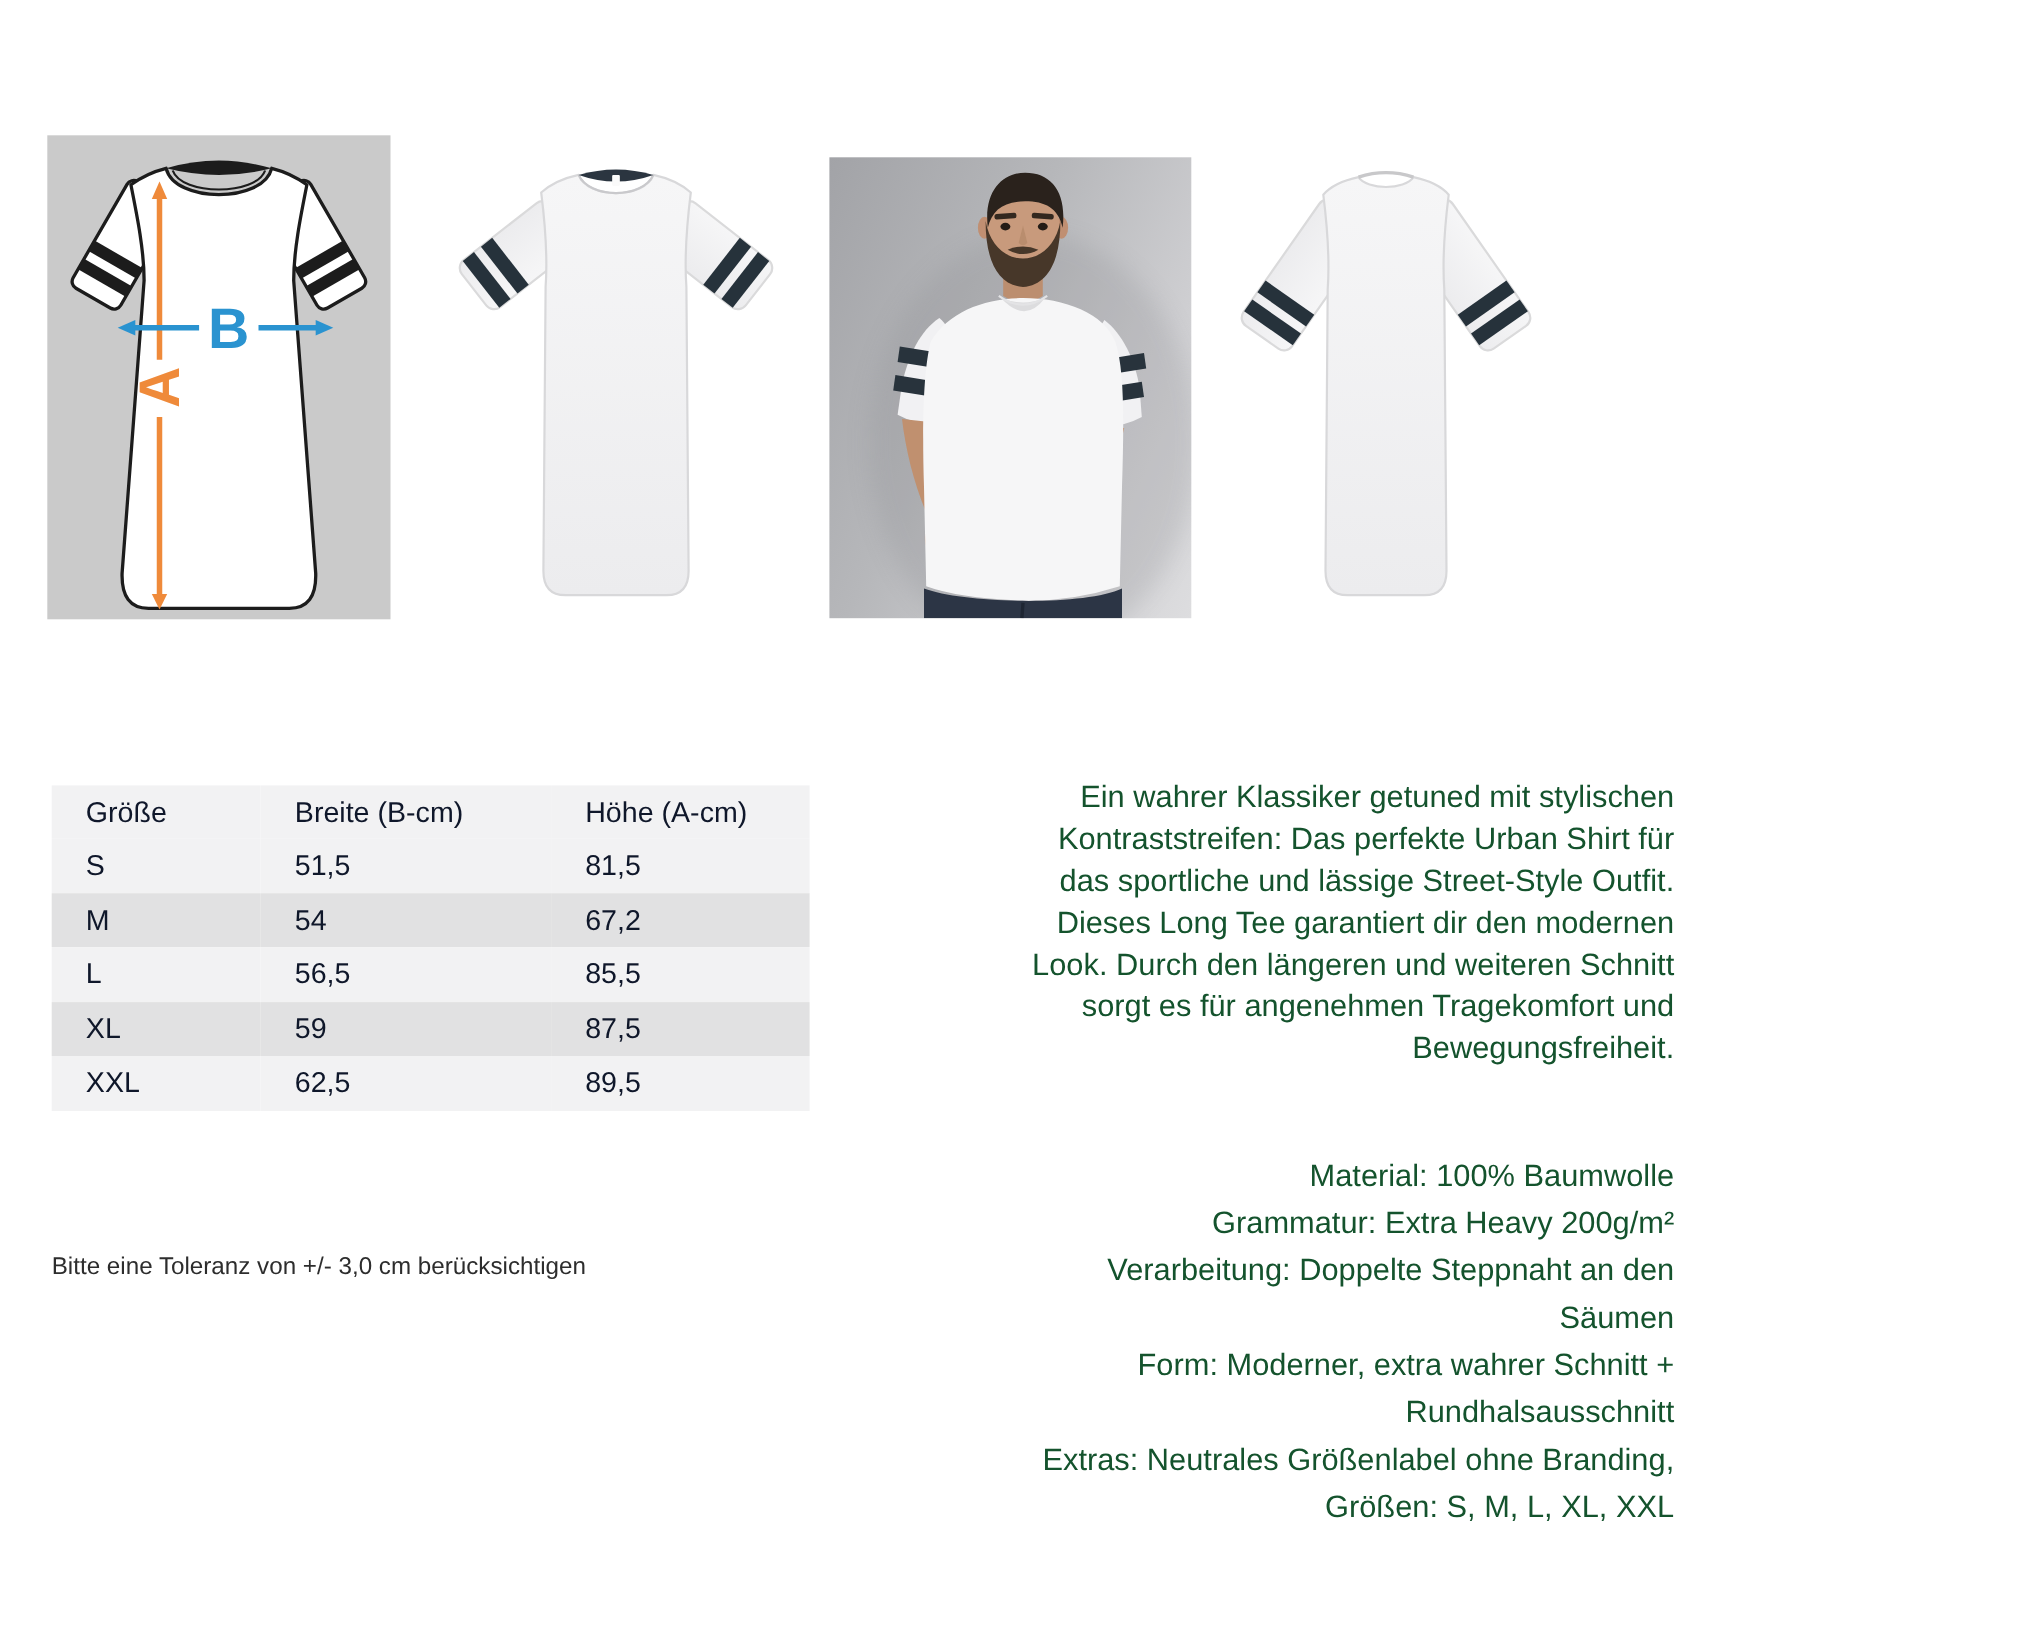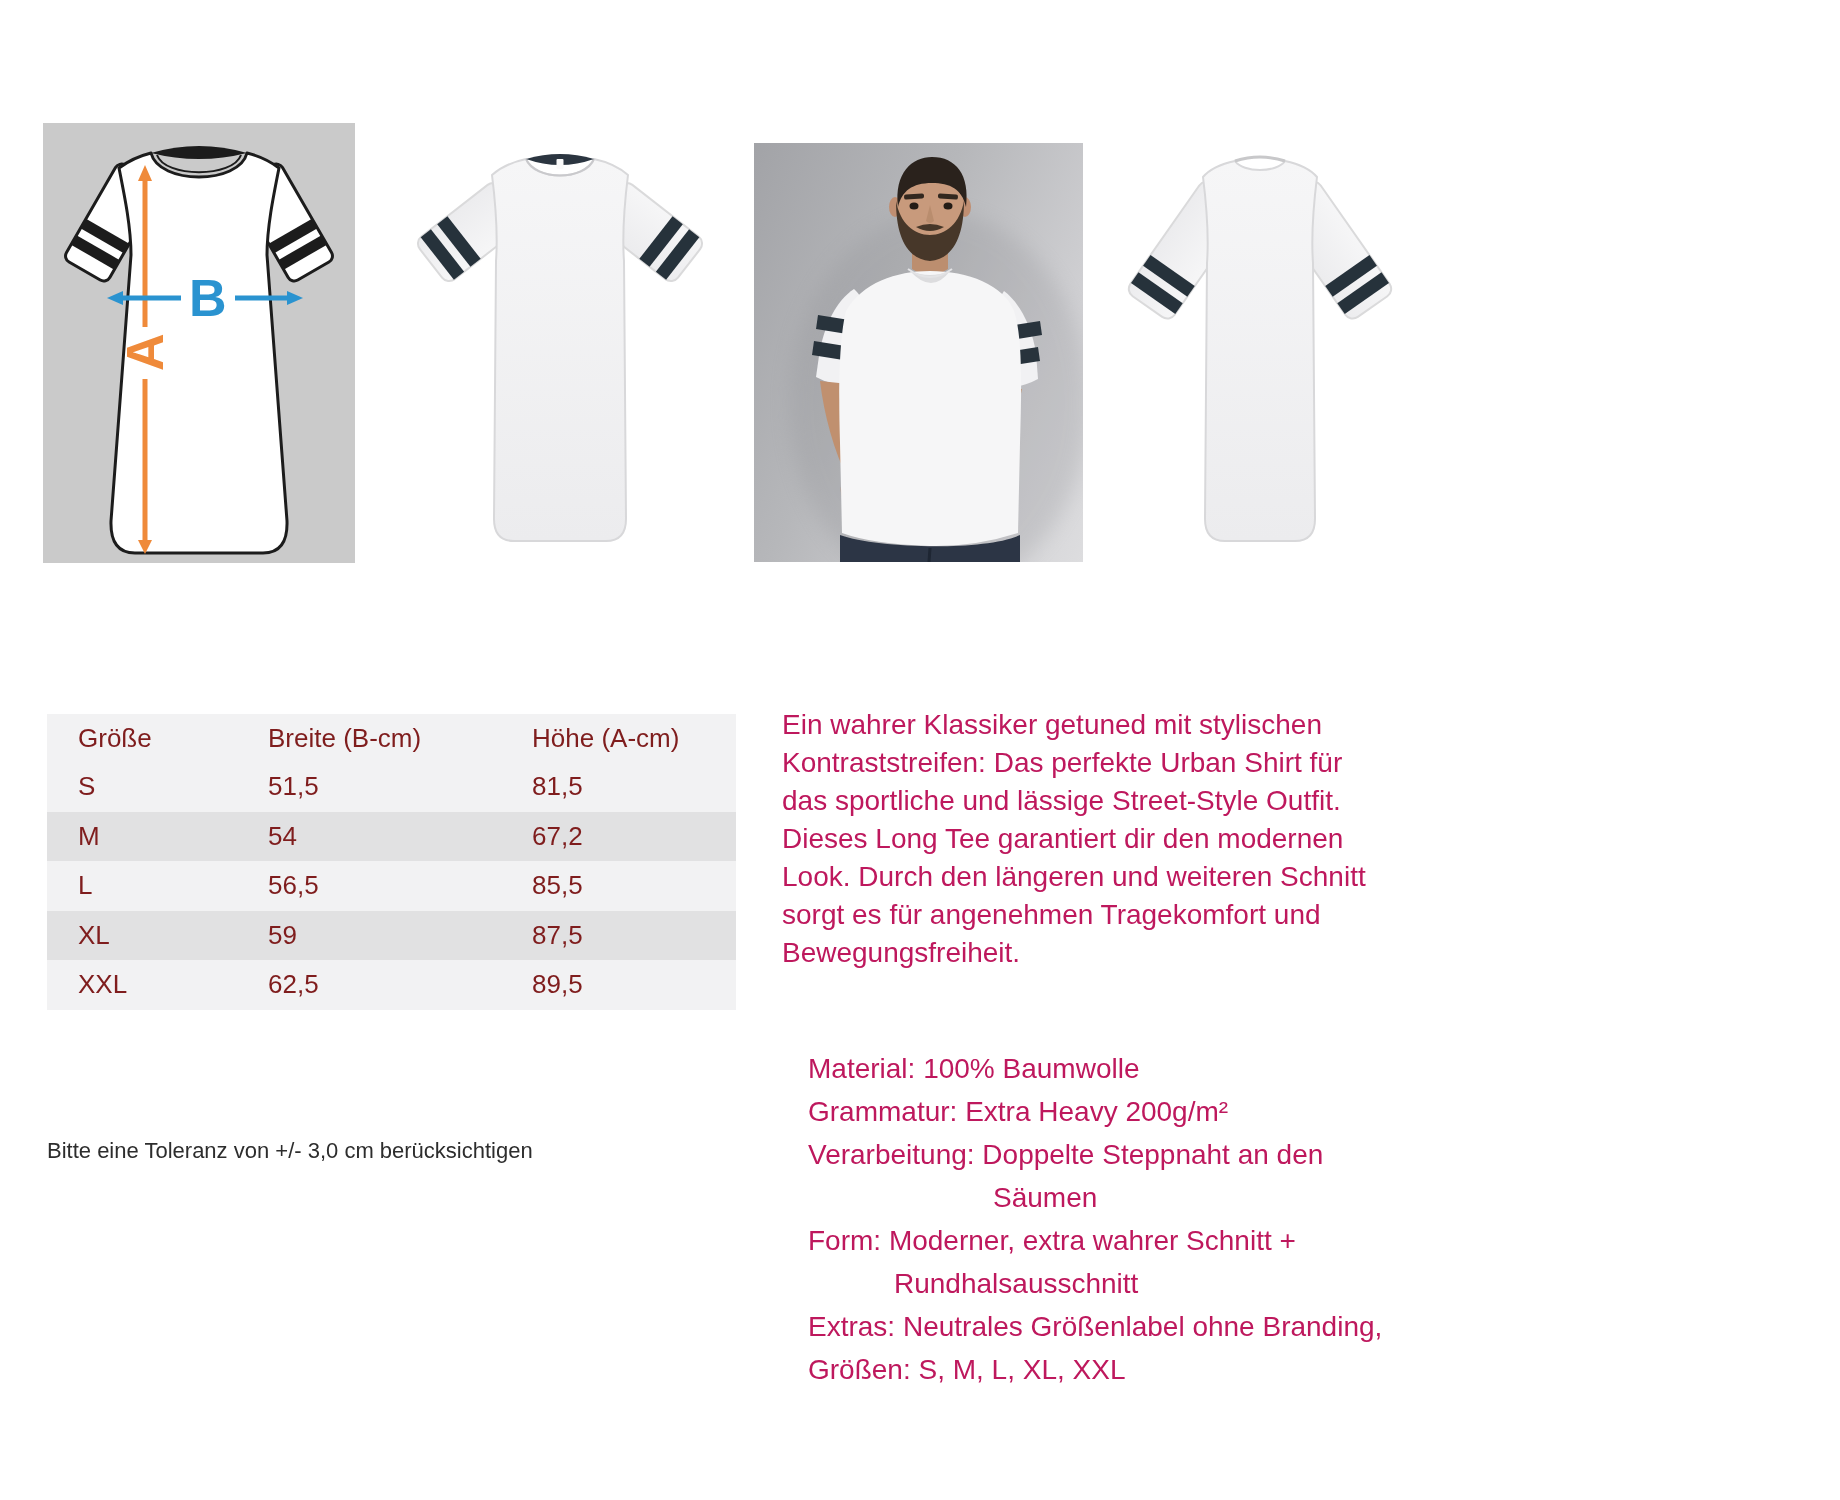--- a/index.html
+++ b/index.html
@@ -7,32 +7,32 @@
           font-family:"Liberation Sans",sans-serif;}
   .img-box{position:absolute;}
   .img-box svg{display:block;width:100%;height:100%;}
   #img-diagram{left:43px;top:123px;width:312px;height:440px;background:#cacaca;}
   #img-front{left:390px;top:123px;width:330px;height:440px;background:#ffffff;}
   #img-model{left:754px;top:143px;width:329px;height:419px;
              background:linear-gradient(115deg,#a2a3a7 0%,#b6b7ba 40%,#cfcfd2 75%,#dddddf 100%);}
   #img-back{left:1095px;top:123px;width:330px;height:440px;background:#ffffff;}
 
   .size-table{position:absolute;left:47px;top:714px;width:689px;border-collapse:collapse;
-              table-layout:fixed;font-size:26px;color:#7f1d1d;}
+              table-layout:fixed;font-size:26px;color:#0f172a;}
   .size-table col.c1{width:190px;}
   .size-table col.c2{width:264px;}
   .size-table col.c3{width:235px;}
   .size-table th,.size-table td{font-weight:400;text-align:left;padding:0 0 0 31px;height:49.5px;}
   .size-table thead th{height:48px;background:#f2f2f3;}
   .size-table tr.light{background:#f2f2f3;}
   .size-table tr.dark{background:#e1e1e2;}
 
   .tolerance{position:absolute;left:47px;top:1138px;font-size:22px;color:#2d2d2d;}
 
-  .description{position:absolute;left:782px;top:706px;width:740px;font-size:28px;color:#be185d;}
+  .description{position:absolute;left:782px;top:706px;width:740px;font-size:28px;color:#14532d;text-align:right;}
   .description .intro div{line-height:38px;}
   .description .specs{margin-top:75px;}
   .description .specs div{line-height:43px;margin-left:26px;}
   .ind-a{padding-left:185px;}
   .ind-b{padding-left:86px;}
   .ind-c{padding-left:101px;}
 </style>
 </head>
 <body>
 

